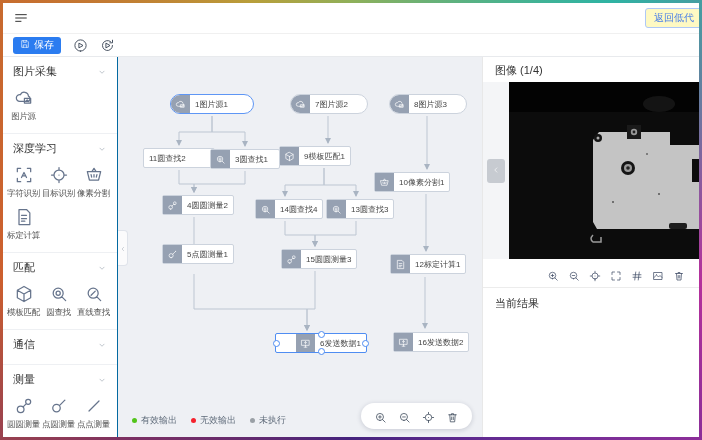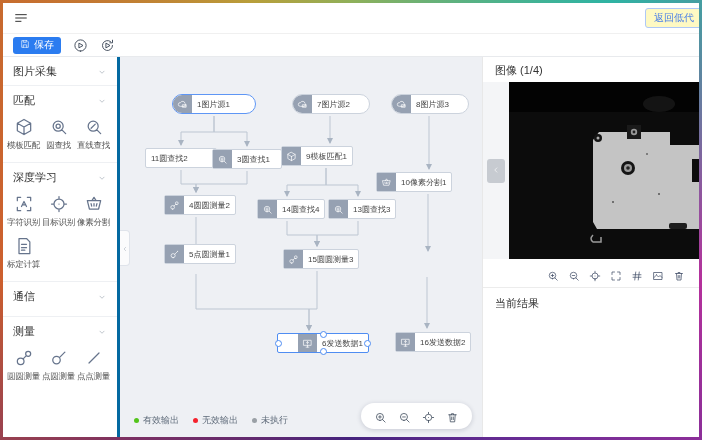--- a/index.html
+++ b/index.html
@@ -14,21 +14,21 @@
   .back-btn{margin-left:auto;margin-right:-14px;height:20px;padding:0 8px;font-size:10px;color:#4a7fe8;background:#fef9c3;border:1px solid #aec8f7;border-radius:3px;display:flex;align-items:center;white-space:nowrap;}
   .toolbar{height:22px;flex:0 0 22px;display:flex;align-items:center;gap:12px;padding:0 10px;border-bottom:1px solid #e8eaed;}
   .save-btn{background:#2b7cf0;color:#fff;font-size:10px;height:17px;padding:0 7px;border:none;border-radius:3px;display:flex;align-items:center;gap:4px;}
   .save-btn svg{width:10px;height:10px;}
   .circle-btn{width:15px;height:15px;color:#3d4757;background:none;border:none;padding:0;}
   .circle-btn svg{width:15px;height:15px;}
 
   .body{flex:1;display:flex;min-height:0;}
 
   
-  .sidebar{width:114px;flex:0 0 114px;border-right:3px solid #0369a1;overflow:hidden;background:#fff;}
+  .sidebar{width:114px;flex:0 0 114px;border-right:1px solid #0369a1;overflow:hidden;background:#fff;}
   .section{border-bottom:1px solid #eef0f3;padding-bottom:4px;}
   .section:last-child{border-bottom:none;}
   .section-header{display:flex;align-items:center;justify-content:space-between;padding:7px 10px 2px 10px;font-size:11px;color:#333;}
   .section-header .chev{width:10px;height:10px;color:#9aa3af;}
   .items{display:flex;flex-wrap:wrap;padding:2px 0 4px 3px;}
   .item{width:35px;display:flex;flex-direction:column;align-items:center;gap:3px;margin:5px 0 2px 0;cursor:pointer;}
   .item .ic{width:20px;height:20px;color:#66748c;}
   .item .ic svg{width:20px;height:20px;}
   .item-label{font-size:8.5px;color:#555;white-space:nowrap;letter-spacing:-0.3px;}
 
@@ -96,20 +96,62 @@
     <div class="body">
 
       <aside class="sidebar" id="sidebar">
           <div class="section">
             <div class="section-header">
       <span>图片采集</span>
       <span class="chev"><svg viewBox="0 0 24 24" fill="none" stroke="currentColor" stroke-width="1.5" stroke-linecap="round" stroke-linejoin="round">
                   <path d="M7 10l5 5 5-5"></path>
                 </svg></span>
     </div>
+    <div class="items">
+              <div class="item">
+        <span class="ic"><svg viewBox="0 0 24 24" fill="none" stroke="currentColor" stroke-width="1.5" stroke-linecap="round" stroke-linejoin="round">
+                    <path d="M6.8 16a4 4 0 1 1 .9-7.9A5 5 0 0 1 17.3 9.8 3.3 3.3 0 0 1 16.6 16zM12.5 12.5h7.5v5.5h-7.5zM14 16l1.8-1.8 2.2 2.2"></path>
+                  </svg></span>
+        <span class="item-label">图片源</span>
+      </div>
+            </div>
+          </div>
+          <div class="section">
+            <div class="section-header">
+      <span>深度学习</span>
+      <span class="chev"><svg viewBox="0 0 24 24" fill="none" stroke="currentColor" stroke-width="1.5" stroke-linecap="round" stroke-linejoin="round">
+                  <path d="M7 10l5 5 5-5"></path>
+                </svg></span>
+    </div>
+    <div class="items">
+              <div class="item">
+        <span class="ic"><svg viewBox="0 0 24 24" fill="none" stroke="currentColor" stroke-width="1.5" stroke-linecap="round" stroke-linejoin="round">
+                    <path d="M4 8V4h4M16 4h4v4M20 16v4h-4M8 20H4v-4M9 15l3-6 3 6M10.2 13h3.6"></path>
+                  </svg></span>
+        <span class="item-label">字符识别</span>
+      </div>
+              <div class="item">
+        <span class="ic"><svg viewBox="0 0 24 24" fill="none" stroke="currentColor" stroke-width="1.5" stroke-linecap="round" stroke-linejoin="round">
+                    <path d="M12 18a6 6 0 1 0 0-12 6 6 0 0 0 0 12zM12 3v3M12 18v3M3 12h3M18 12h3M12 12h.01"></path>
+                  </svg></span>
+        <span class="item-label">目标识别</span>
+      </div>
+              <div class="item">
+        <span class="ic"><svg viewBox="0 0 24 24" fill="none" stroke="currentColor" stroke-width="1.5" stroke-linecap="round" stroke-linejoin="round">
+                    <path d="M4 8h16l-2.5 10h-11zM9.5 8L12 4l2.5 4M8.5 11.5l.7 3M12 11.5v3M15.5 11.5l-.7 3"></path>
+                  </svg></span>
+        <span class="item-label">像素分割</span>
+      </div>
+              <div class="item">
+        <span class="ic"><svg viewBox="0 0 24 24" fill="none" stroke="currentColor" stroke-width="1.5" stroke-linecap="round" stroke-linejoin="round">
+                    <path d="M6 3h9l4 4v14H6zM9 10h6M9 14h6M9 17h4"></path>
+                  </svg></span>
+        <span class="item-label">标定计算</span>
+      </div>
+            </div>
           </div>
           <div class="section">
             <div class="section-header">
       <span>匹配</span>
       <span class="chev"><svg viewBox="0 0 24 24" fill="none" stroke="currentColor" stroke-width="1.5" stroke-linecap="round" stroke-linejoin="round">
                   <path d="M7 10l5 5 5-5"></path>
                 </svg></span>
     </div>
     <div class="items">
               <div class="item">
@@ -122,54 +164,20 @@
         <span class="ic"><svg viewBox="0 0 24 24" fill="none" stroke="currentColor" stroke-width="1.5" stroke-linecap="round" stroke-linejoin="round">
                     <path d="M11 17a6 6 0 1 0 0-12 6 6 0 0 0 0 12zM11 13.5a2.5 2.5 0 1 0 0-5 2.5 2.5 0 0 0 0 5zM15.5 15.5L20 20"></path>
                   </svg></span>
         <span class="item-label">圆查找</span>
       </div>
               <div class="item">
         <span class="ic"><svg viewBox="0 0 24 24" fill="none" stroke="currentColor" stroke-width="1.5" stroke-linecap="round" stroke-linejoin="round">
                     <path d="M11 17a6 6 0 1 0 0-12 6 6 0 0 0 0 12zM8.5 13.5l5-5M15.5 15.5L20 20"></path>
                   </svg></span>
         <span class="item-label">直线查找</span>
-      </div>
-            </div>
-          </div>
-          <div class="section">
-            <div class="section-header">
-      <span>深度学习</span>
-      <span class="chev"><svg viewBox="0 0 24 24" fill="none" stroke="currentColor" stroke-width="1.5" stroke-linecap="round" stroke-linejoin="round">
-                  <path d="M7 10l5 5 5-5"></path>
-                </svg></span>
-    </div>
-    <div class="items">
-              <div class="item">
-        <span class="ic"><svg viewBox="0 0 24 24" fill="none" stroke="currentColor" stroke-width="1.5" stroke-linecap="round" stroke-linejoin="round">
-                    <path d="M4 8V4h4M16 4h4v4M20 16v4h-4M8 20H4v-4M9 15l3-6 3 6M10.2 13h3.6"></path>
-                  </svg></span>
-        <span class="item-label">字符识别</span>
-      </div>
-              <div class="item">
-        <span class="ic"><svg viewBox="0 0 24 24" fill="none" stroke="currentColor" stroke-width="1.5" stroke-linecap="round" stroke-linejoin="round">
-                    <path d="M12 18a6 6 0 1 0 0-12 6 6 0 0 0 0 12zM12 3v3M12 18v3M3 12h3M18 12h3M12 12h.01"></path>
-                  </svg></span>
-        <span class="item-label">目标识别</span>
-      </div>
-              <div class="item">
-        <span class="ic"><svg viewBox="0 0 24 24" fill="none" stroke="currentColor" stroke-width="1.5" stroke-linecap="round" stroke-linejoin="round">
-                    <path d="M4 8h16l-2.5 10h-11zM9.5 8L12 4l2.5 4M8.5 11.5l.7 3M12 11.5v3M15.5 11.5l-.7 3"></path>
-                  </svg></span>
-        <span class="item-label">像素分割</span>
-      </div>
-              <div class="item">
-        <span class="ic"><svg viewBox="0 0 24 24" fill="none" stroke="currentColor" stroke-width="1.5" stroke-linecap="round" stroke-linejoin="round">
-                    <path d="M6 3h9l4 4v14H6zM9 10h6M9 14h6M9 17h4"></path>
-                  </svg></span>
-        <span class="item-label">标定计算</span>
       </div>
             </div>
           </div>
           <div class="section">
             <div class="section-header">
       <span>通信</span>
       <span class="chev"><svg viewBox="0 0 24 24" fill="none" stroke="currentColor" stroke-width="1.5" stroke-linecap="round" stroke-linejoin="round">
                   <path d="M7 10l5 5 5-5"></path>
                 </svg></span>
     </div>
@@ -345,20 +353,28 @@
             <span class="nlabel">5点圆测量1</span>
           </div>
           <div class="node" style="left: 163px; top: 192px; min-width: 68px;">
             <span class="nicon">
               <svg viewBox="0 0 24 24" fill="none" stroke="currentColor" stroke-width="1.5" stroke-linecap="round" stroke-linejoin="round">
                 <path d="M8 20a4 4 0 1 0 0-8 4 4 0 0 0 0 8zM17 10a3 3 0 1 0 0-6 3 3 0 0 0 0 6zM11 13l3.5-3.5"></path>
               </svg>
             </span>
             <span class="nlabel">15圆圆测量3</span>
           </div>
+          <div class="node" style="left: 272px; top: 197px; min-width: 68px;">
+            <span class="nicon">
+              <svg viewBox="0 0 24 24" fill="none" stroke="currentColor" stroke-width="1.5" stroke-linecap="round" stroke-linejoin="round">
+                <path d="M6 3h9l4 4v14H6zM9 10h6M9 14h6M9 17h4"></path>
+              </svg>
+            </span>
+            <span class="nlabel">12标定计算1</span>
+          </div>
           <div class="node sel" style="left: 157px; top: 276px; min-width: 64px;">
             <span class="nicon">
               <svg viewBox="0 0 24 24" fill="none" stroke="currentColor" stroke-width="1.5" stroke-linecap="round" stroke-linejoin="round">
                 <path d="M4 5h16v11H4zM9 20h6M12 16v4M12 13V8M9.5 10.5L12 8l2.5 2.5"></path>
               </svg>
             </span>
             <span class="nlabel">6发送数据1</span>
             <span class="handle" style="left:-3px;top:50%;margin-top:-3px"></span>
       <span class="handle" style="right:-3px;top:50%;margin-top:-3px"></span>
       <span class="handle" style="top:-3px;left:50%;margin-left:-3px"></span>

